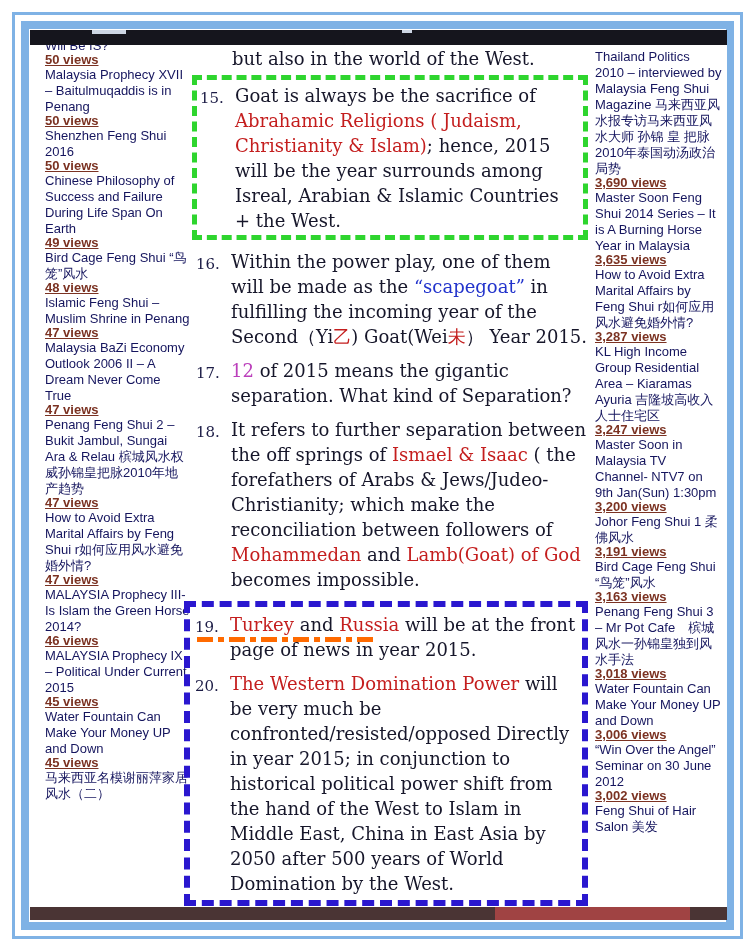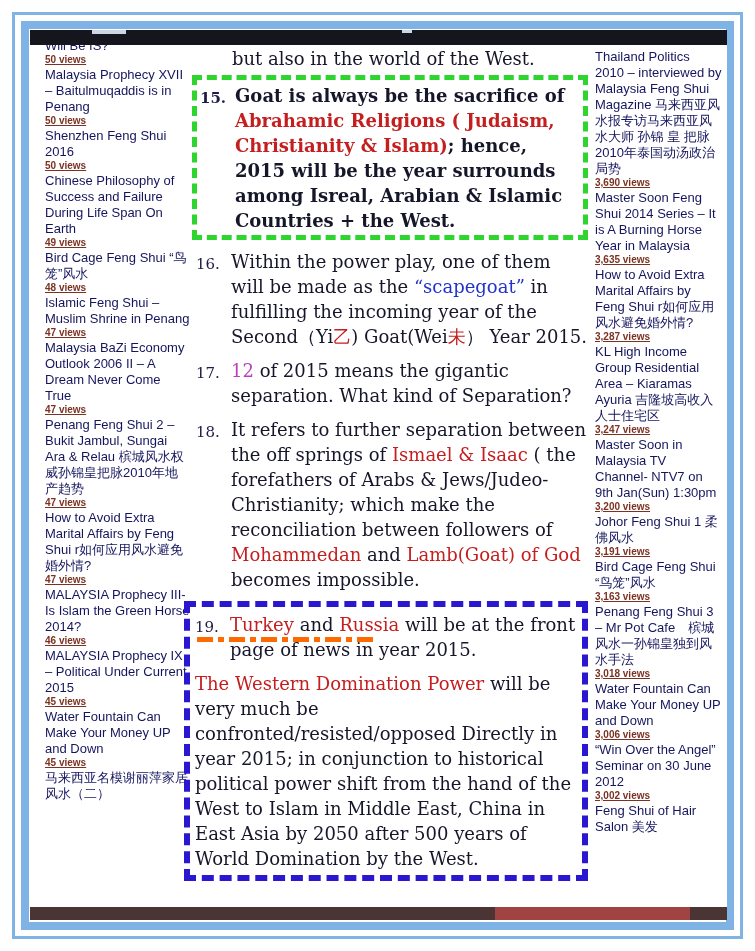--- a/index.html
+++ b/index.html
@@ -14,35 +14,35 @@
   .bottombar{position:absolute;left:0;bottom:0;right:0;height:13px;background:var(--bottombar);z-index:6;}
   .bottom-red{position:absolute;left:465px;top:0;width:195px;height:13px;background:var(--bottombar_red);}
   .cols{display:flex;height:100%;box-sizing:border-box;padding-top:8px;}
 
   
   .sidebar{font-size:13px;line-height:16px;color:var(--navy);font-weight:500;}
   .sidebar.left{width:160px;box-sizing:border-box;padding-left:15px;flex-shrink:0;}
   .sidebar.right{width:127px;margin-left:7px;flex-shrink:0;padding-top:11px;box-sizing:border-box;}
   .post{margin-bottom:1px;}
   .post-title{color:var(--navy);text-decoration:none;display:block;cursor:pointer;}
-  .post-views{font-size:10px;font-weight:bold;color:var(--views);text-decoration:underline;line-height:10px;margin:1px 0 2px 0;}
+  .post-views{font-size:13px;font-weight:bold;color:var(--views);text-decoration:underline;line-height:10px;margin:1px 0 2px 0;}
 
   
   .main{width:392px;margin-left:6px;flex-shrink:0;font-family:"DejaVu Serif","Liberation Serif",serif;
         font-size:18px;line-height:25px;color:#16162a;}
   .intro{margin:8px 0 4px 36px;white-space:nowrap;}
   .li{display:flex;margin-bottom:9px;}
   .num{width:28px;flex-shrink:0;margin-right:7px;font-size:15px;padding-top:3px;color:#1c1c46;text-align:left;}
   .txt{position:relative;flex:1;}
   .run-red{color:var(--red);}
   .run-blue{color:var(--blue_text);}
   .run-magenta{color:var(--magenta);}
 
   .box{box-sizing:border-box;}
-  .box-green{border:5px dashed var(--green_border);padding:3px 6px 2px 3px;margin:0 0 9px -4px;font-weight:bold;}
+  .box-green{border:5px dashed var(--green_border);padding:3px 6px 2px 3px;margin:0 0 9px -4px;}
   .box-blue{border:6px dashed var(--blue_border);padding:5px 6px 4px 5px;margin:2px 0 0 -12px;}
   .box .li:last-child{margin-bottom:0;}
 
   .orange-line{position:absolute;left:-33px;top:25px;width:178px;height:5px;
     background:repeating-linear-gradient(90deg,var(--orange) 0 16px,transparent 16px 21px,var(--orange) 21px 27px,transparent 27px 32px);}
 </style>
 </head>
 <body>
 
 <div class="page">
@@ -127,20 +127,21 @@
             <div class="li">
               <span class="num">18.</span>
               <div class="txt"><span>It refers to further separation between the off springs of </span><span class="run-red">Ismael &amp; Isaac</span><span> ( the forefathers of Arabs &amp; Jews/Judeo-Christianity; which make the reconciliation between followers of </span><span class="run-red">Mohammedan</span><span> and </span><span class="run-red">Lamb(Goat) of God</span><span> becomes impossible.</span></div>
             </div>
             <div class="box box-blue">
               <div class="li">
                 <span class="num">19.</span>
                 <div class="txt"><span class="run-red">Turkey</span><span> and </span><span class="run-red">Russia</span><span> will be at the front page of news in year 2015.</span><div class="orange-line"></div></div>
               </div>
               <div class="li">
+                <span class="num">20.</span>
                 <div class="txt"><span class="run-red">The Western Domination Power</span><span> will be very much be confronted/resisted/opposed Directly in year 2015; in conjunction to historical political power shift from the hand of the West to Islam in Middle East, China in East Asia  by 2050 after 500 years of World Domination by the West.</span></div>
               </div>
             </div>
           </div>
       </div>
 
       <div class="sidebar right" id="right-sidebar">
           <div class="post">
             <a class="post-title">Thailand Politics 2010 – interviewed by Malaysia Feng Shui Magazine 马来西亚风水报专访马来西亚风水大师 孙锦 皇 把脉2010年泰国动汤政治局势</a>
             <div class="post-views">3,690 views</div>

